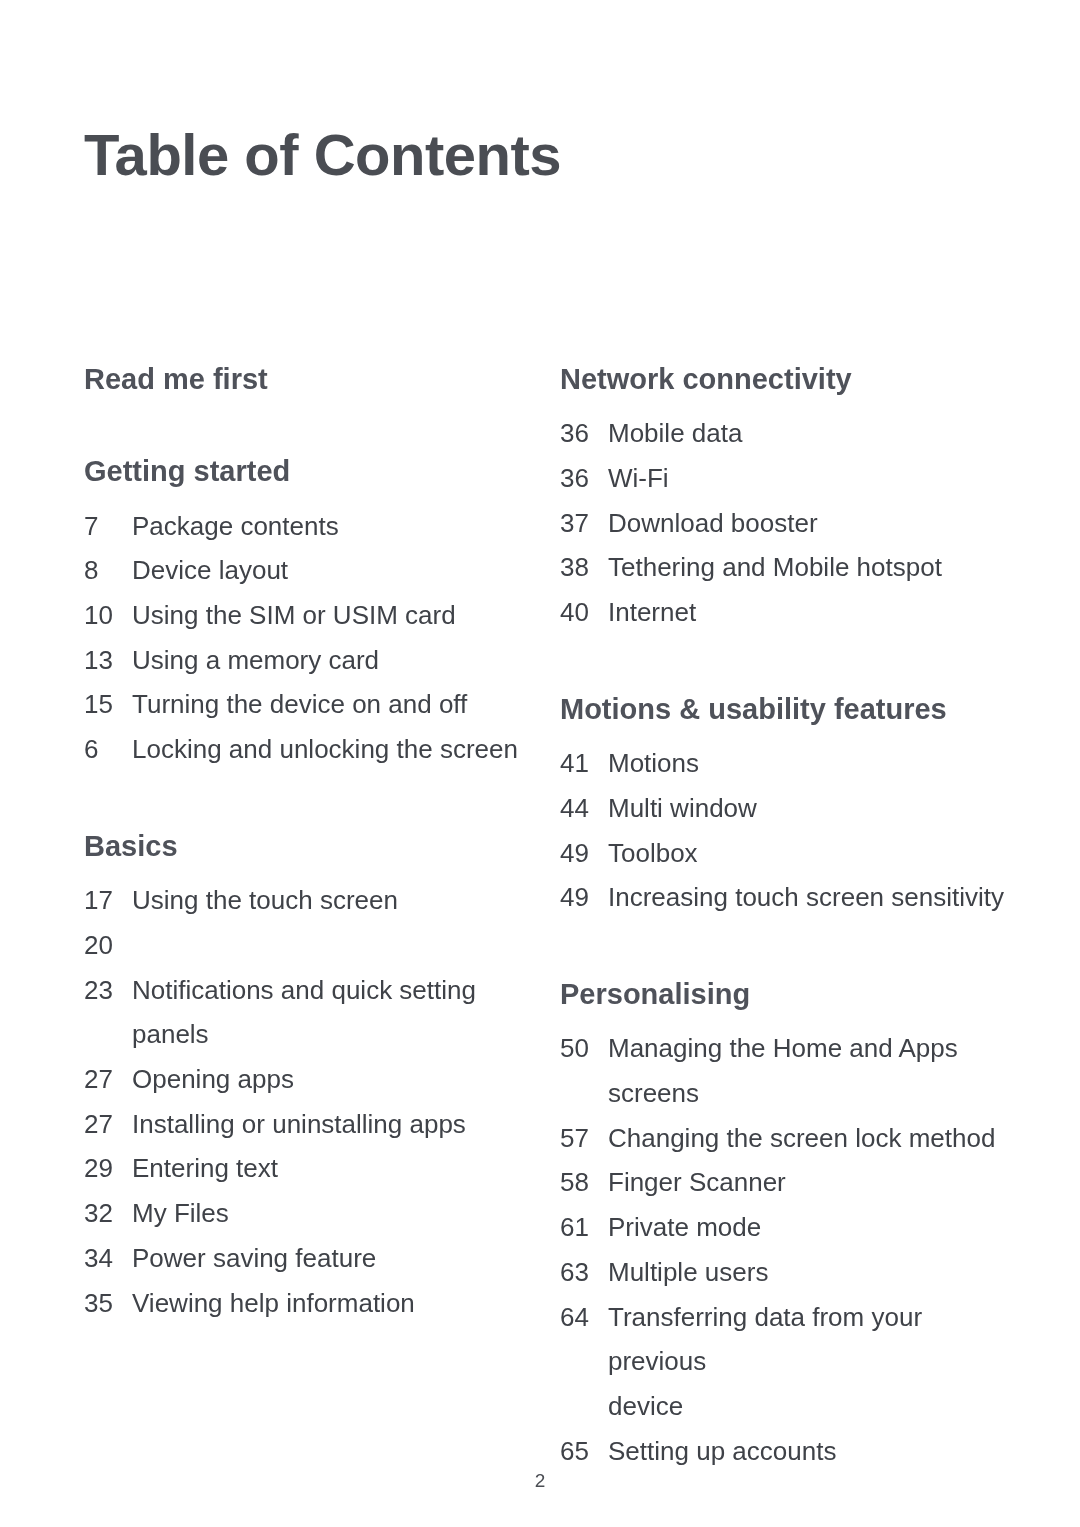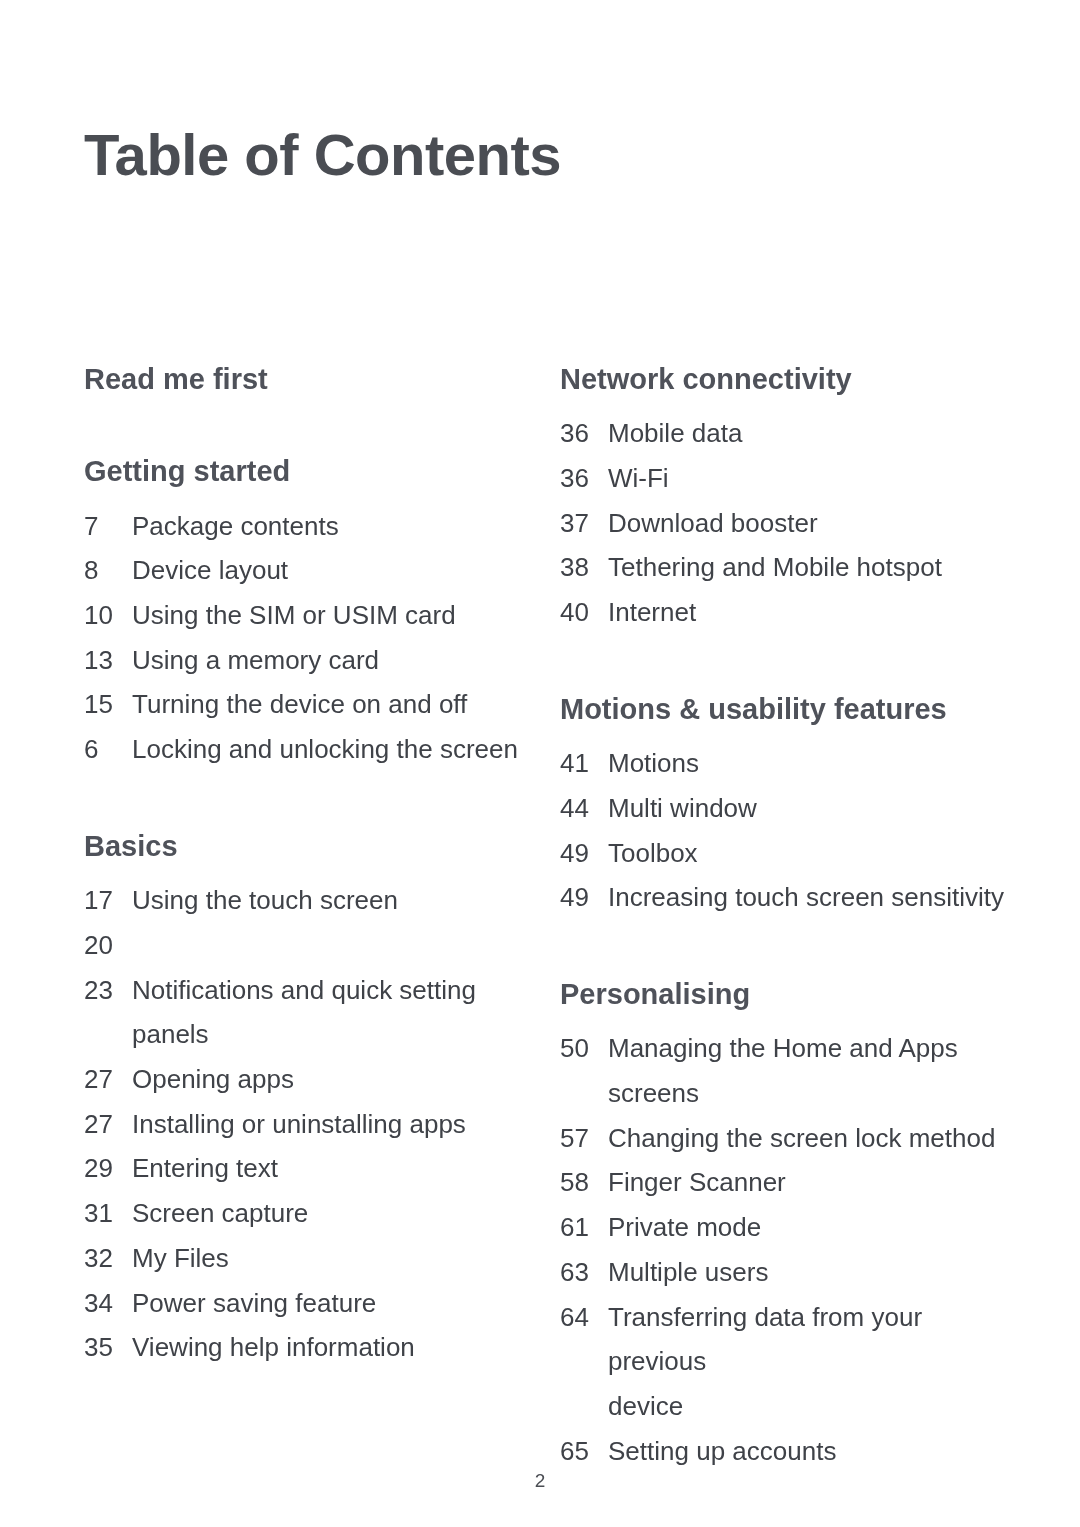--- a/index.html
+++ b/index.html
@@ -167,24 +167,20 @@
           </div>
           <div class="entry">
             <span class="pg">27</span>
             <span class="label">Installing or uninstalling apps</span>
           </div>
           <div class="entry">
             <span class="pg">29</span>
             <span class="label">Entering text</span>
           </div>
           <div class="entry">
-            <span class="pg">31</span>
-            <span class="label">Screen capture</span>
-          </div>
-          <div class="entry">
             <span class="pg">32</span>
             <span class="label">My Files</span>
           </div>
           <div class="entry">
             <span class="pg">34</span>
             <span class="label">Power saving feature</span>
           </div>
           <div class="entry">
             <span class="pg">35</span>
             <span class="label">Viewing help information</span>

